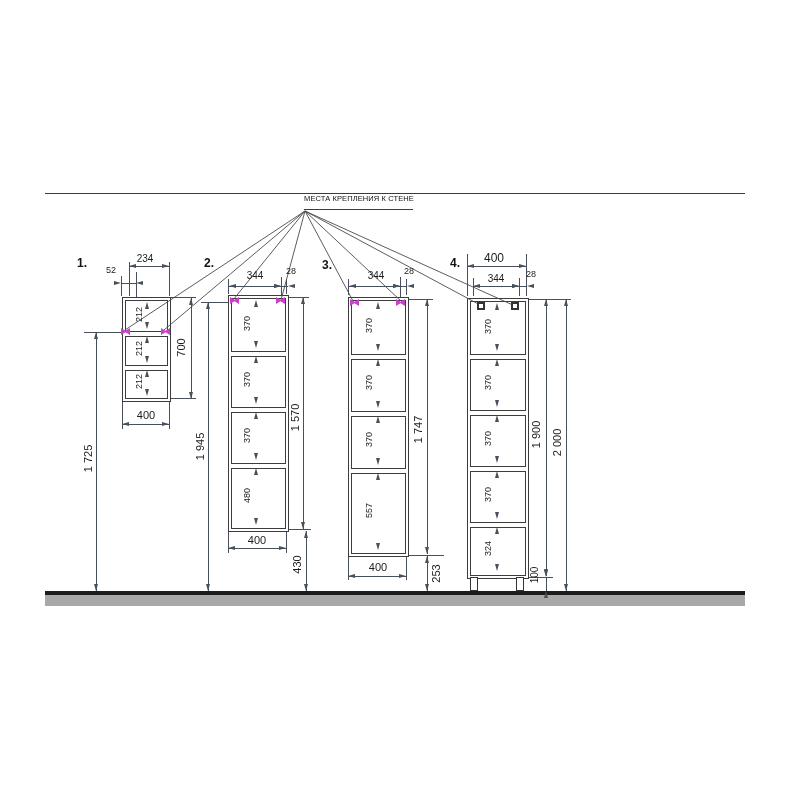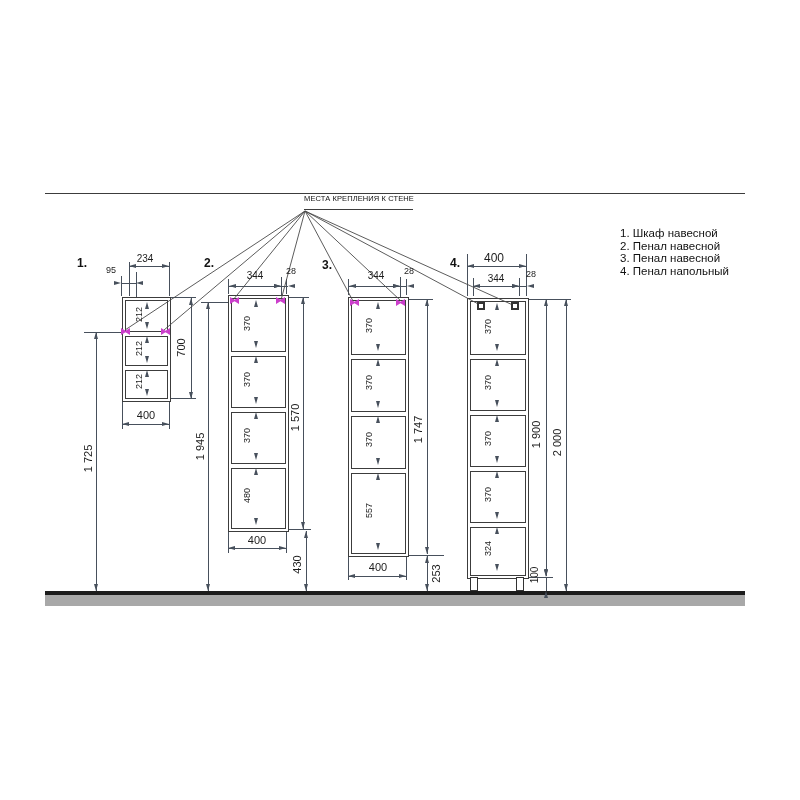--- a/index.html
+++ b/index.html
@@ -86,26 +86,20 @@
     <div class="shelf" style="top:223px"></div>
   </div>
   <div class="bracket" style="left:477px;top:302px"></div>
   <div class="bracket" style="left:511px;top:302px"></div>
   <div class="leg" style="left:470px;top:577px"></div>
   <div class="leg" style="left:516px;top:577px"></div>
 
   <div style="position:absolute;left:45px;top:591px;width:700px;height:4px;background:#1c1c1c;z-index:1"></div>
   <div style="position:absolute;left:45px;top:595px;width:700px;height:11px;background:#a8a8a8;z-index:0"></div>
 
-  <div id="legend">
-    <div>1. Шкаф навесной</div>
-    <div>2. Пенал навесной</div>
-    <div>3. Пенал навесной</div>
-    <div>4. Пенал напольный</div>
-  </div>
 
   <div id="dims">
       <div class="line" style="left: 129px; top: 262px; width: 1px; height: 34px;"></div>
       <div class="line" style="left: 169px; top: 262px; width: 1px; height: 34px;"></div>
       <div class="line" style="left: 136px; top: 272px; width: 1px; height: 29px;"></div>
       <div class="line" style="left: 121px; top: 276px; width: 1px; height: 20px;"></div>
       <div class="line" style="left: 84px; top: 332px; width: 38px; height: 1px;"></div>
       <div class="line" style="left: 170px; top: 297px; width: 26px; height: 1px;"></div>
       <div class="line" style="left: 170px; top: 398px; width: 26px; height: 1px;"></div>
       <div class="line" style="left: 122px; top: 401px; width: 1px; height: 28px;"></div>
@@ -131,21 +125,21 @@
       <div class="line" style="left: 519px; top: 278px; width: 1px; height: 18px;"></div>
       <div class="line" style="left: 527px; top: 299px; width: 44px; height: 1px;"></div>
       <div class="line" style="left: 527px; top: 577px; width: 26px; height: 1px;"></div>
       <div class="line" style="left: 129px; top: 266px; width: 40px; height: 1px;"></div>
       <div class="ar" style="border-top: 2.5px solid transparent; border-bottom: 2.5px solid transparent; border-right: 7px solid rgb(71, 80, 92); left: 129px; top: 264px;"></div>
       <div class="ar" style="border-top: 2.5px solid transparent; border-bottom: 2.5px solid transparent; border-left: 7px solid rgb(71, 80, 92); left: 162px; top: 264px;"></div>
       <div class="dimtext" style="font-size: 10px; width: 50px; left: 120px; top: 253px; line-height: 12px;">234</div>
       <div class="line" style="left: 121px; top: 283px; width: 15px; height: 1px;"></div>
       <div class="ar" style="border-top: 2.5px solid transparent; border-bottom: 2.5px solid transparent; border-left: 7px solid rgb(71, 80, 92); left: 114px; top: 281px;"></div>
       <div class="ar" style="border-top: 2.5px solid transparent; border-bottom: 2.5px solid transparent; border-right: 7px solid rgb(71, 80, 92); left: 136px; top: 281px;"></div>
-      <div class="dimtext" style="font-size: 9px; width: 50px; left: 86px; top: 265px; line-height: 11px;">95</div>
+      <div class="dimtext" style="font-size: 9px; width: 50px; left: 86px; top: 265px; line-height: 11px;">52</div>
       <div class="line" style="left: 147px; top: 302px; width: 1px; height: 27px;"></div>
       <div class="ar" style="border-left: 2.5px solid transparent; border-right: 2.5px solid transparent; border-bottom: 7px solid rgb(71, 80, 92); left: 145px; top: 302px;"></div>
       <div class="ar" style="border-left: 2.5px solid transparent; border-right: 2.5px solid transparent; border-top: 7px solid rgb(71, 80, 92); left: 145px; top: 322px;"></div>
       <div class="dimtext rot" style="font-size: 9px; width: 50px; left: 114px; top: 309px; line-height: 11px;">212</div>
       <div class="line" style="left: 147px; top: 336px; width: 1px; height: 27px;"></div>
       <div class="ar" style="border-left: 2.5px solid transparent; border-right: 2.5px solid transparent; border-bottom: 7px solid rgb(71, 80, 92); left: 145px; top: 336px;"></div>
       <div class="ar" style="border-left: 2.5px solid transparent; border-right: 2.5px solid transparent; border-top: 7px solid rgb(71, 80, 92); left: 145px; top: 356px;"></div>
       <div class="dimtext rot" style="font-size: 9px; width: 50px; left: 114px; top: 343px; line-height: 11px;">212</div>
       <div class="line" style="left: 147px; top: 370px; width: 1px; height: 26px;"></div>
       <div class="ar" style="border-left: 2.5px solid transparent; border-right: 2.5px solid transparent; border-bottom: 7px solid rgb(71, 80, 92); left: 145px; top: 370px;"></div>

